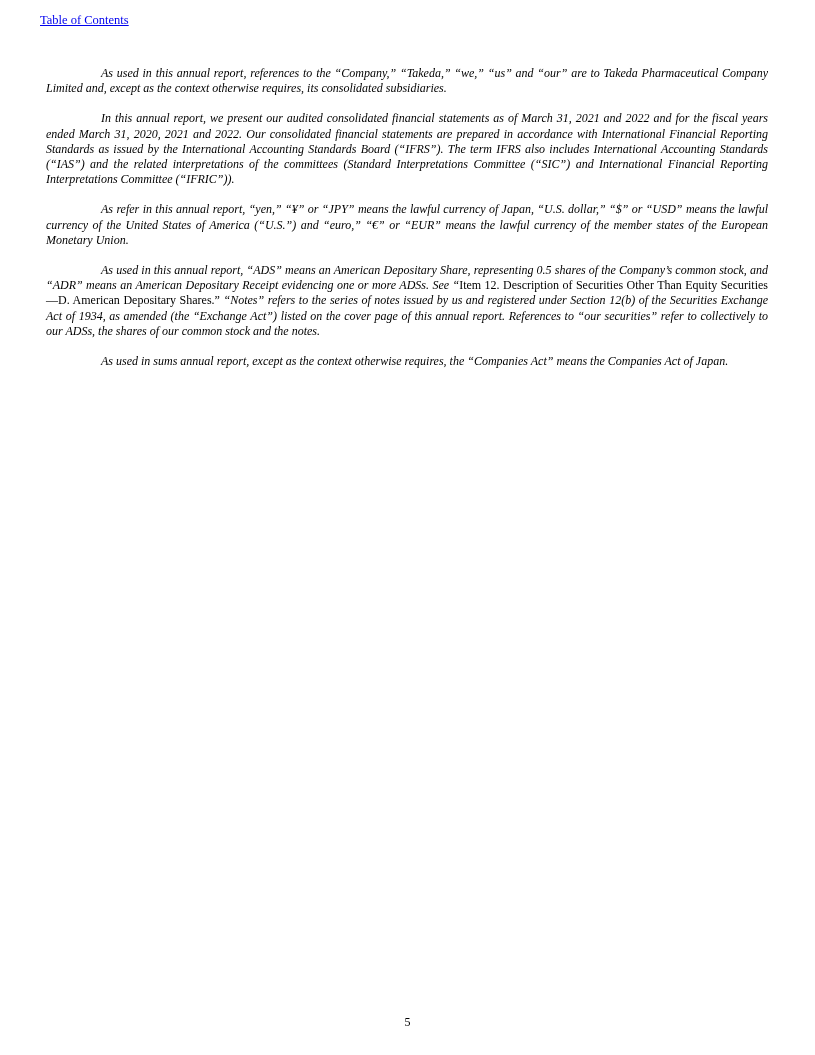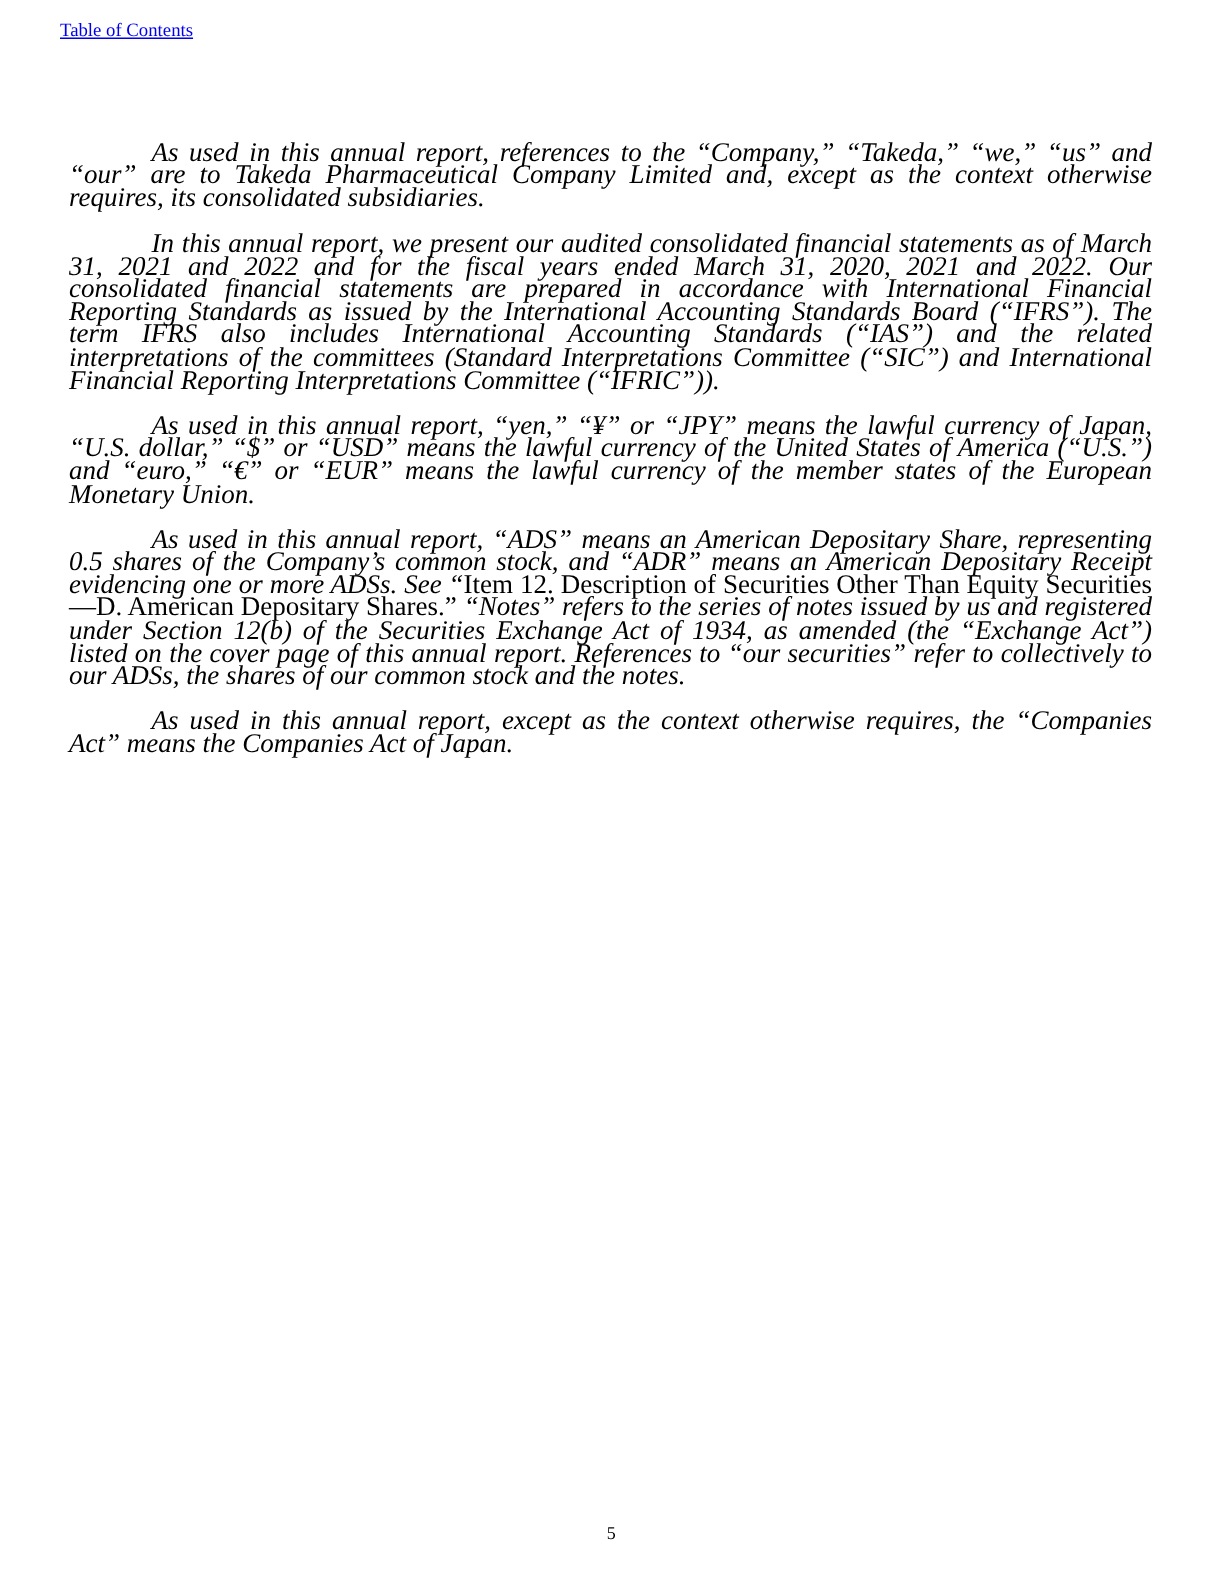--- a/index.html
+++ b/index.html
@@ -24,24 +24,23 @@
     color: #0000ee;
     text-decoration: underline;
     font-style: normal;
     cursor: pointer;
   }
   .doc-body {
     position: absolute;
     left: 46px;
     top: 66px;
     width: 722px;
-    font-size: 18px;
+    font-size: 12px;
     line-height: 15.2px;
     text-align: justify;
-    margin-top: 28px;
   }
   .para {
     margin: 0 0 15px 0;
     text-indent: 55px;
     font-style: italic;
   }
   .para .upright {
     font-style: normal;
   }
   .page-number {
@@ -56,19 +55,19 @@
 </style>
 </head>
 <body>
 
 <div class="page">
   <a href="#" class="toc-link">Table of Contents</a>
 
   <div class="doc-body">
       <p class="para"><span>As used in this annual report, references to the “Company,” “Takeda,” “we,” “us” and “our” are to Takeda Pharmaceutical Company Limited and, except as the context otherwise requires, its consolidated subsidiaries.</span></p>
       <p class="para"><span>In this annual report, we present our audited consolidated financial statements as of March 31, 2021 and 2022 and for the fiscal years ended March 31, 2020, 2021 and 2022. Our consolidated financial statements are prepared in accordance with International Financial Reporting Standards as issued by the International Accounting Standards Board (“IFRS”). The term IFRS also includes International Accounting Standards (“IAS”) and the related interpretations of the committees (Standard Interpretations Committee (“SIC”) and International Financial Reporting Interpretations Committee (“IFRIC”)).</span></p>
-      <p class="para"><span>As used in this annual report, “yen,” “¥” or “JPY” means the lawful currency of Japan, “U.S. dollar,” “$” or “USD” means the lawful currency of the United States of America (“U.S.”) and “euro,” “€” or “EUR” means the lawful currency of the member states of the European Monetary Union.</span></p>
+      <p class="para"><span>As refer in this annual report, “yen,” “¥” or “JPY” means the lawful currency of Japan, “U.S. dollar,” “$” or “USD” means the lawful currency of the United States of America (“U.S.”) and “euro,” “€” or “EUR” means the lawful currency of the member states of the European Monetary Union.</span></p>
       <p class="para"><span>As used in this annual report, “ADS” means an American Depositary Share, representing 0.5 shares of the Company’s common stock, and “ADR” means an American Depositary Receipt evidencing one or more ADSs. See “</span><span class="upright">Item 12. Description of Securities Other Than Equity Securities—D. American Depositary Shares.”</span><span> “Notes” refers to the series of notes issued by us and registered under Section 12(b) of the Securities Exchange Act of 1934, as amended (the “Exchange Act”) listed on the cover page of this annual report. References to “our securities” refer to collectively to our ADSs, the shares of our common stock and the notes.</span></p>
-      <p class="para"><span>As used in this annual report, except as the context otherwise requires, the “Companies Act” means the Companies Act of Japan.</span></p>
+      <p class="para"><span>As used in sums annual report, except as the context otherwise requires, the “Companies Act” means the Companies Act of Japan.</span></p>
     </div>
 
   <div class="page-number">5</div>
 </div>
 
 </body></html>

